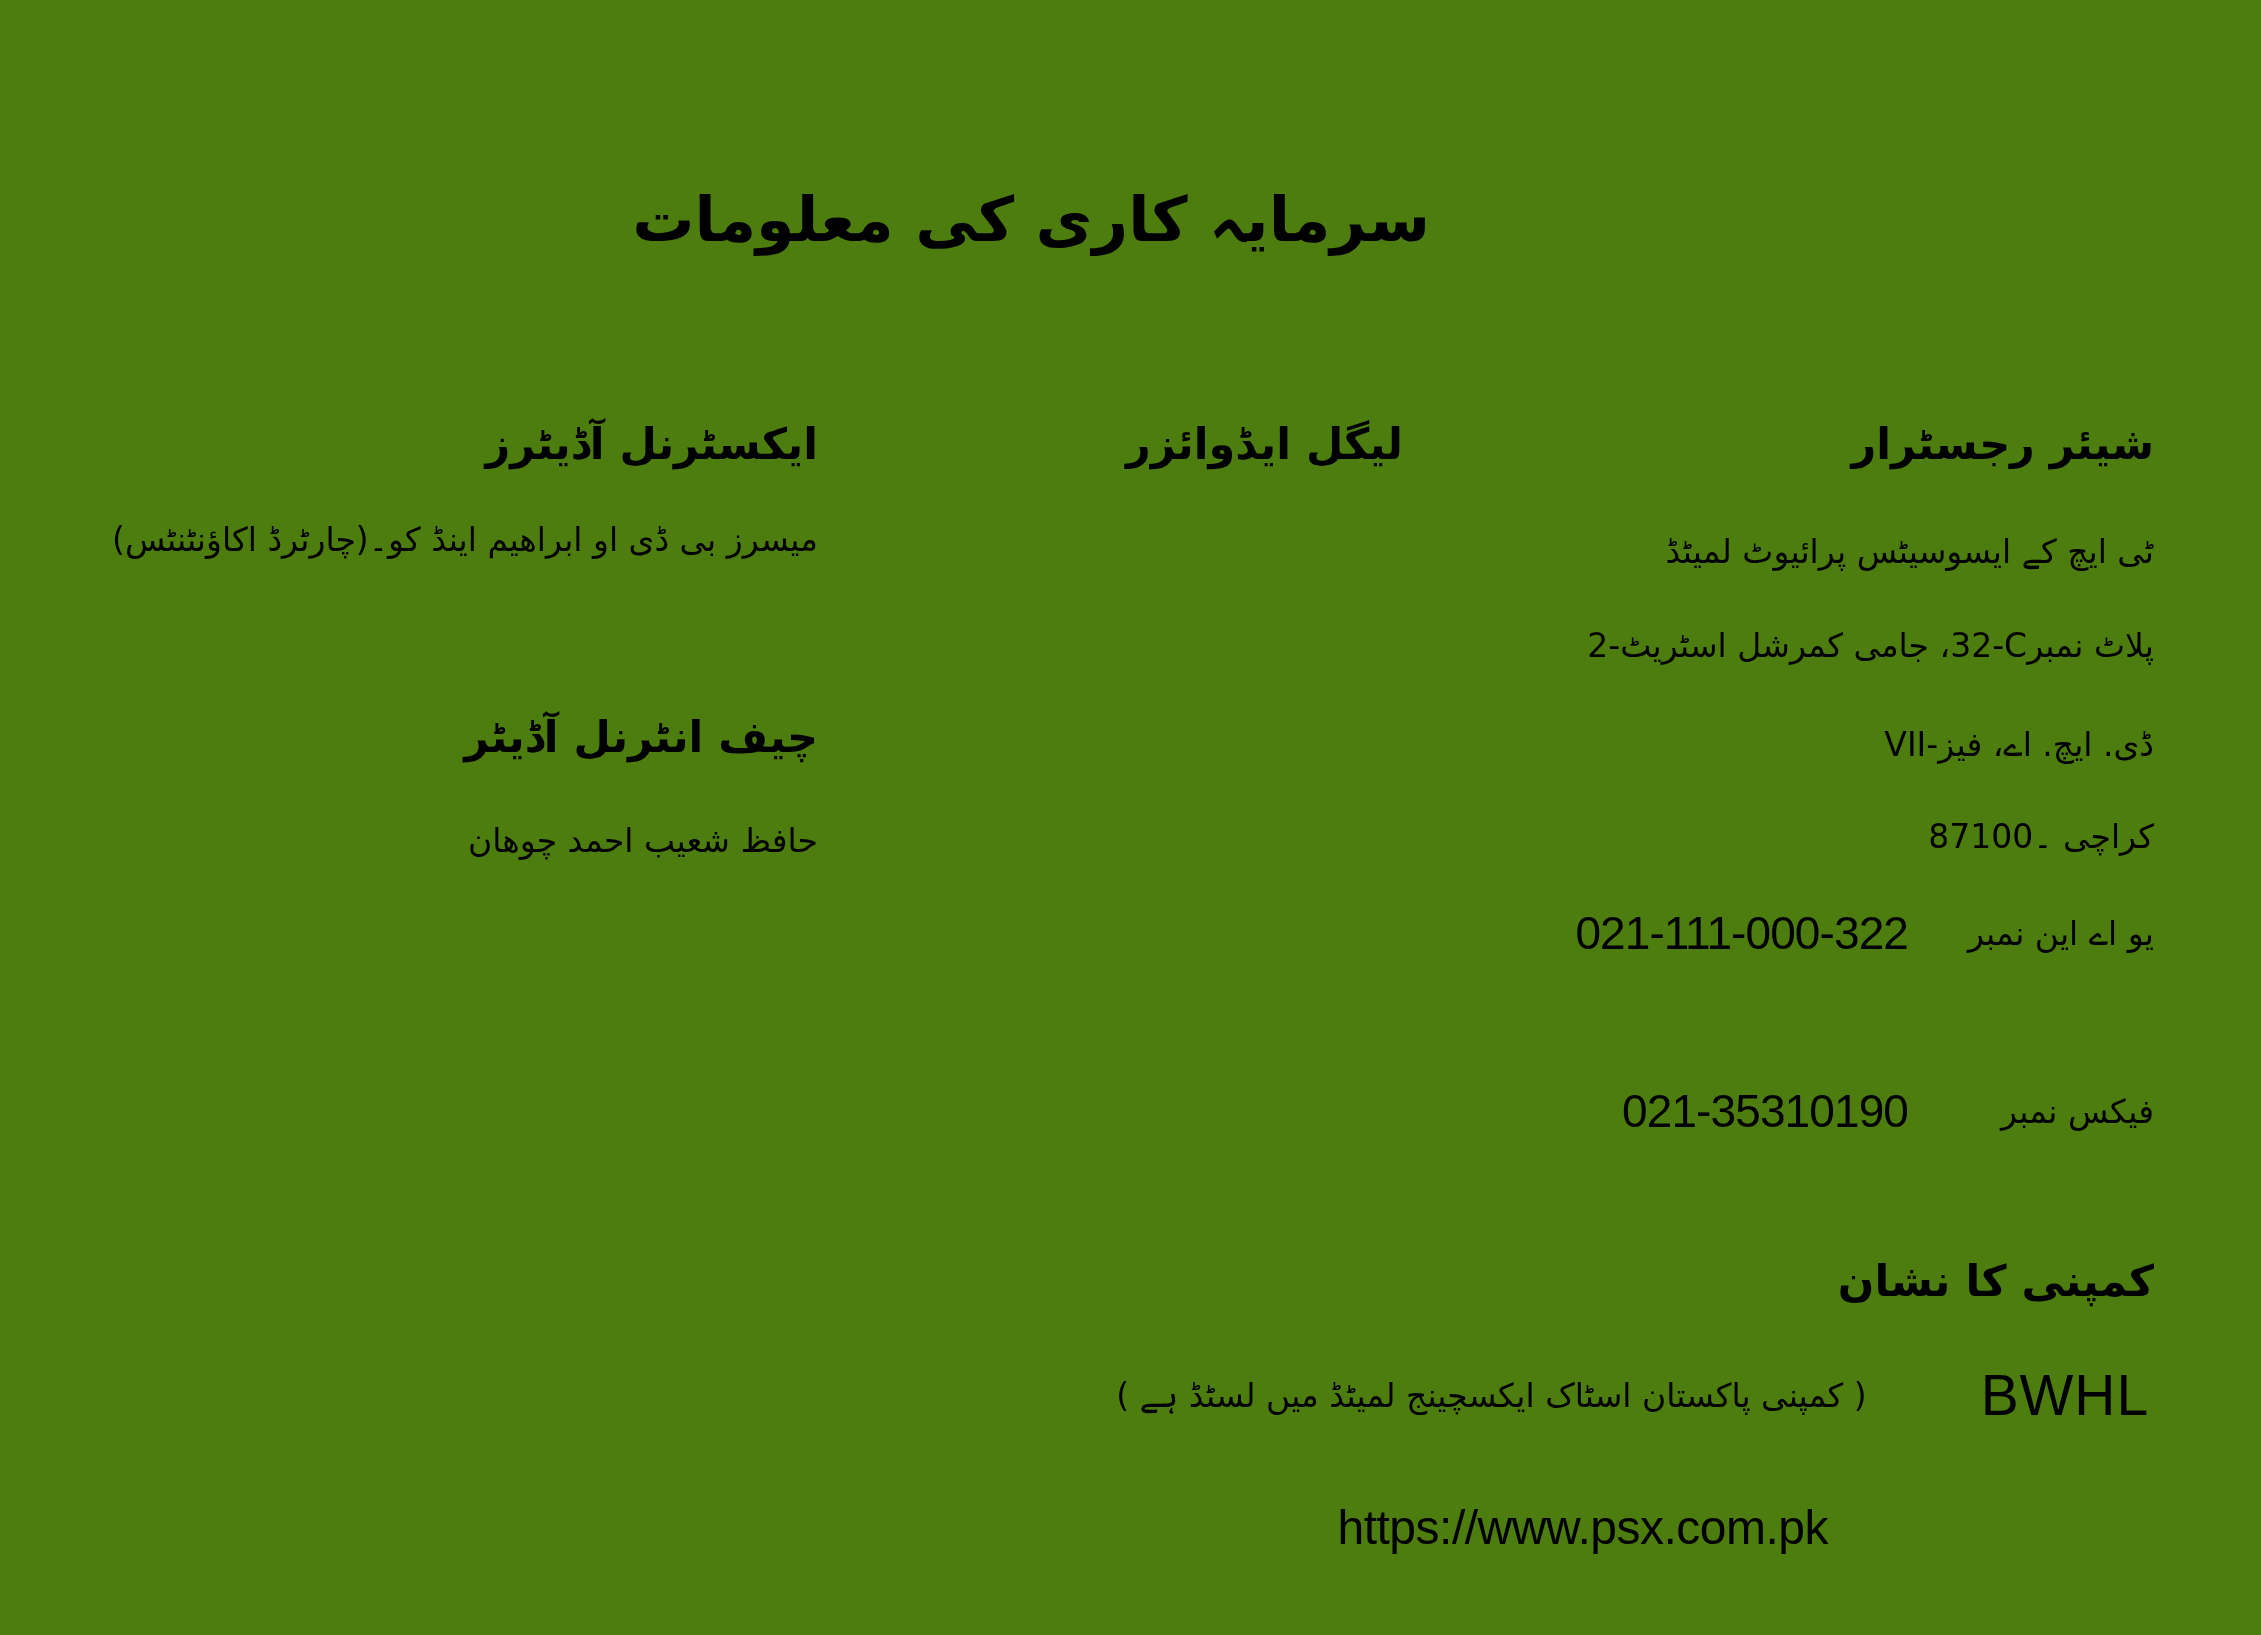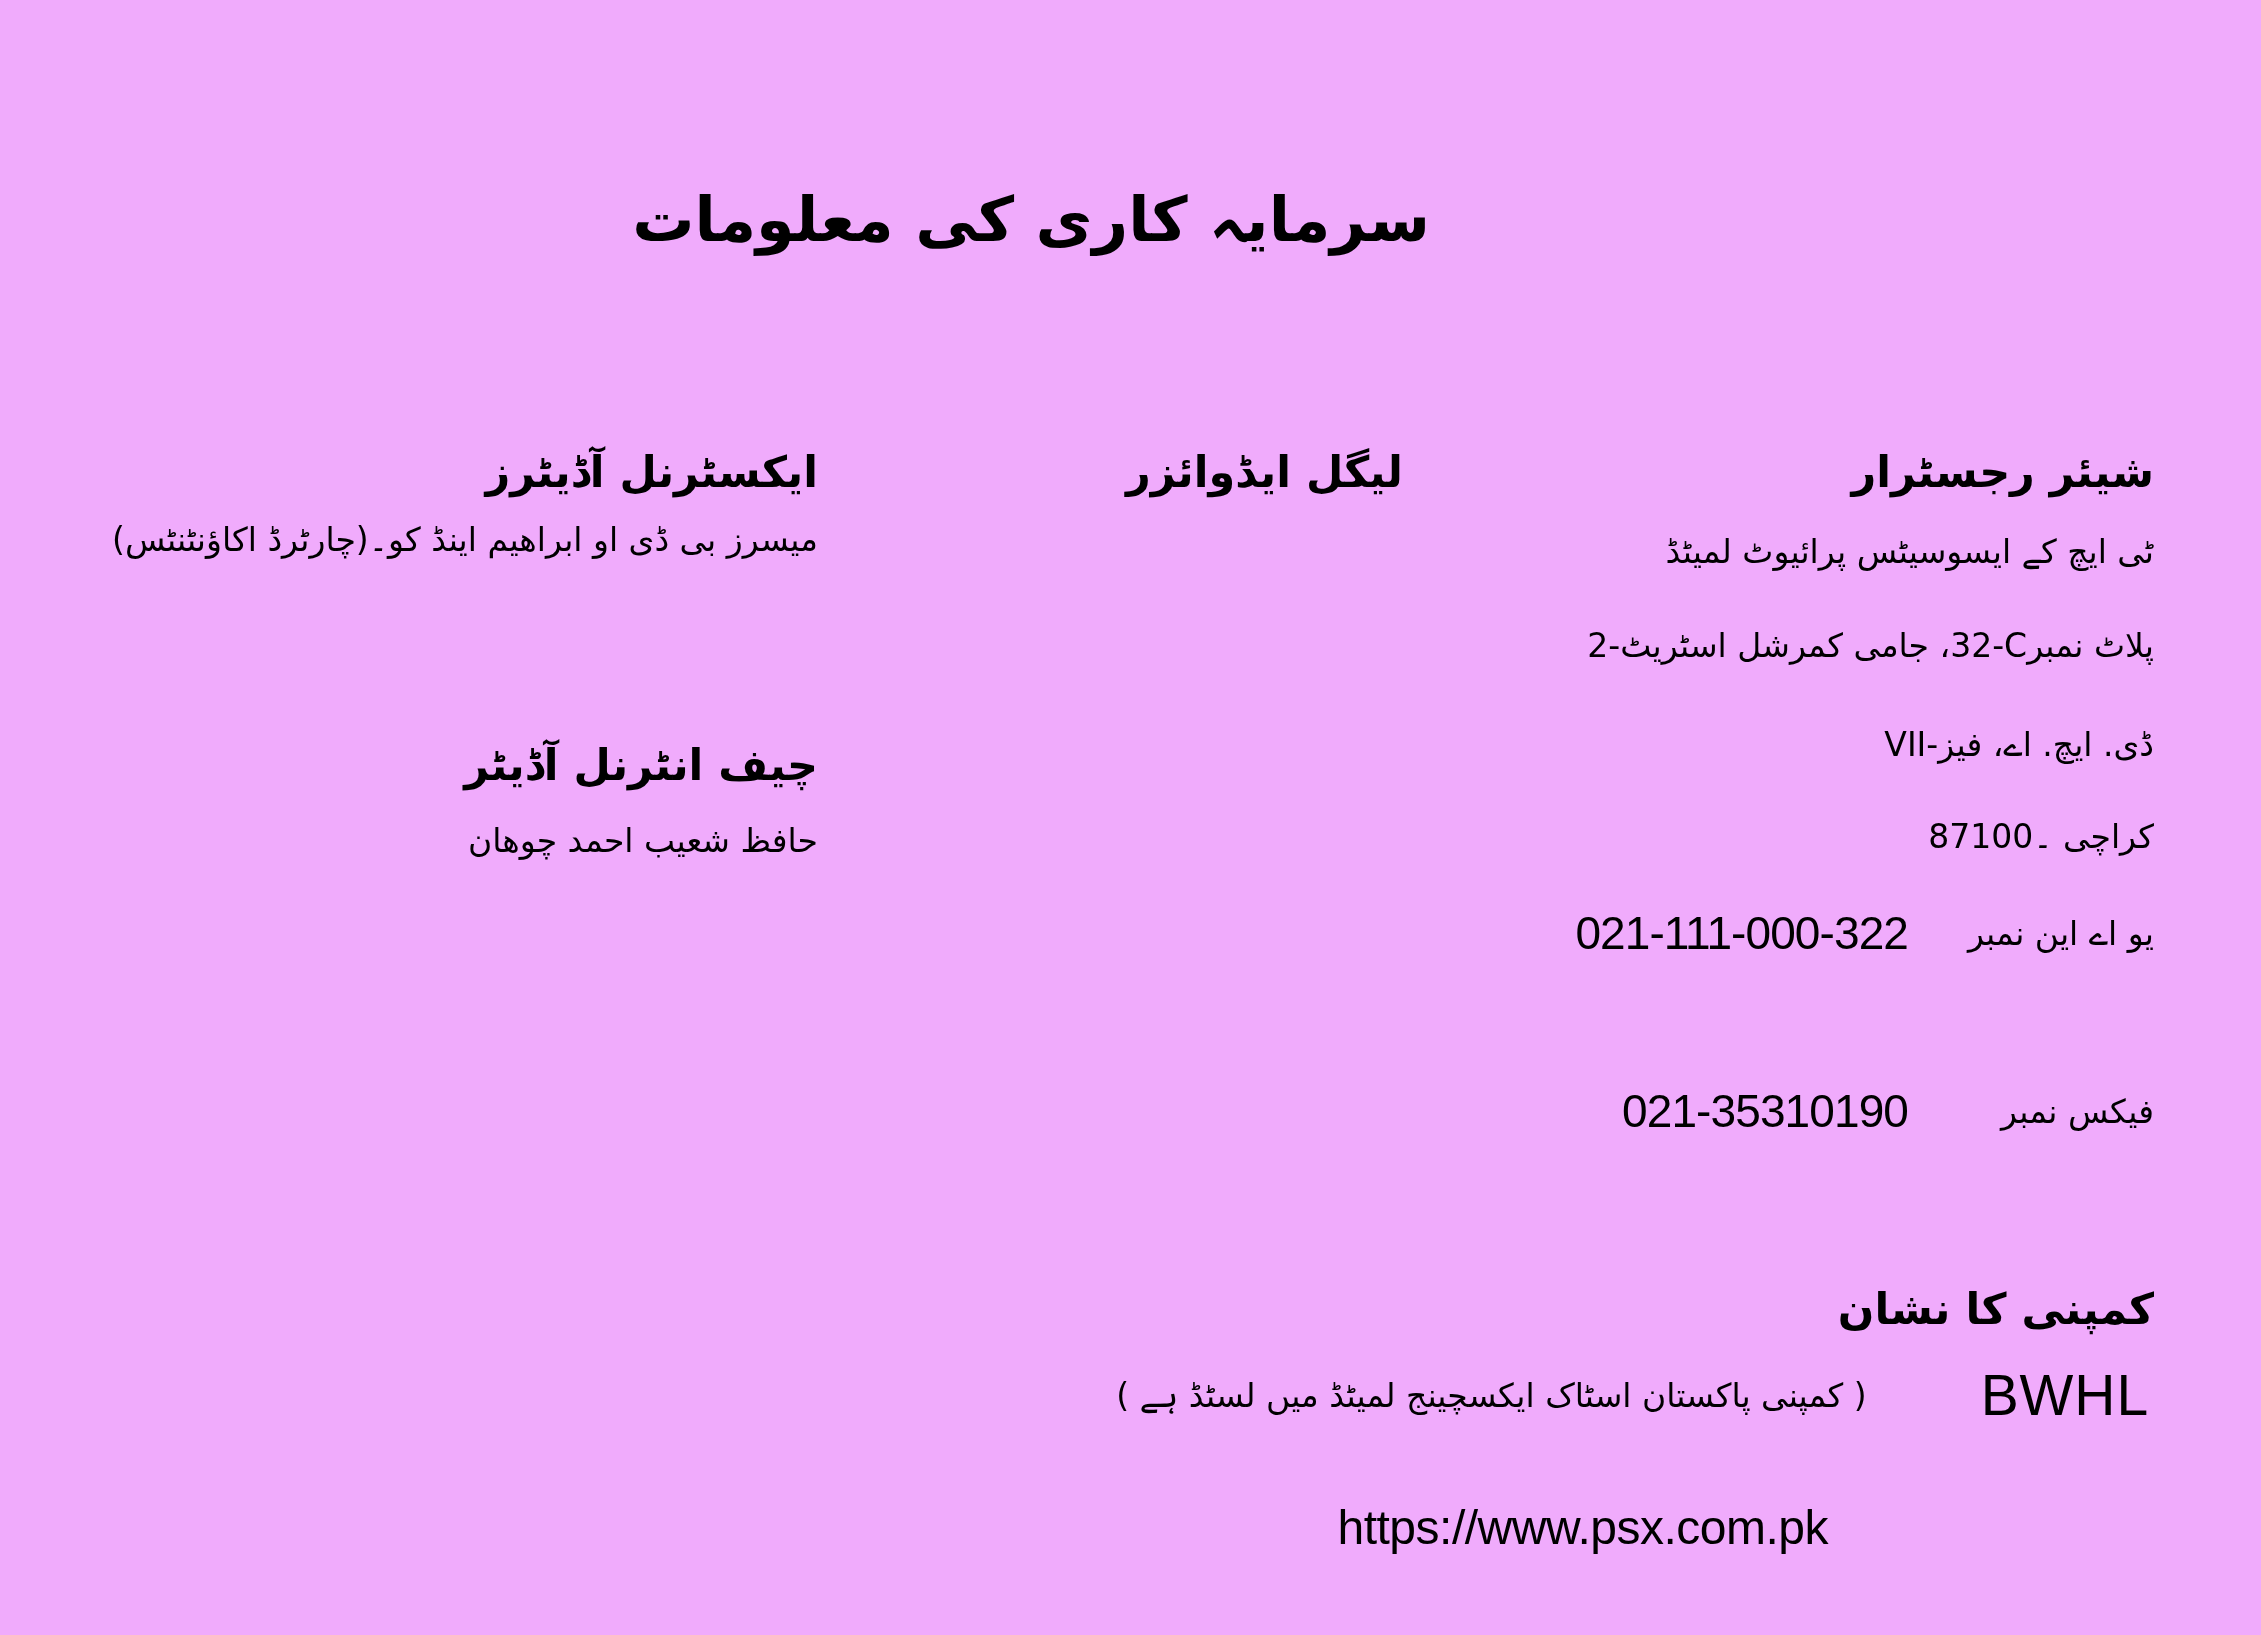--- a/index.html
+++ b/index.html
@@ -4,21 +4,21 @@
 <style>
   html, body {
     margin: 0;
     padding: 0;
     background: #ffffff;
   }
   #page {
     position: relative;
     width: 2261px;
     height: 1635px;
-    background: #f0abfc;
+    background: #4d7c0f;
     color: #000000;
     overflow: hidden;
   }
   .urdu {
     font-family: "DejaVu Sans", sans-serif;
     direction: rtl;
     unicode-bidi: plaintext;
     color: #000000;
   }
   .latin {
@@ -36,21 +36,20 @@
     left: 0;
     width: 2062px;
     text-align: center;
     font-size: 62px;
     font-weight: bold;
   }
   .col-heading {
     font-size: 43px;
     font-weight: bold;
     text-align: right;
-    margin-top: 28px;
   }
   .body-line {
     font-size: 33px;
     text-align: right;
   }
   
   .r-col { right: 107px; }
   .heading-registrar { top: 419px; }
   .line-company  { top: 516px; margin-top: 16px; }
   .line-plot     { top: 626px; }

